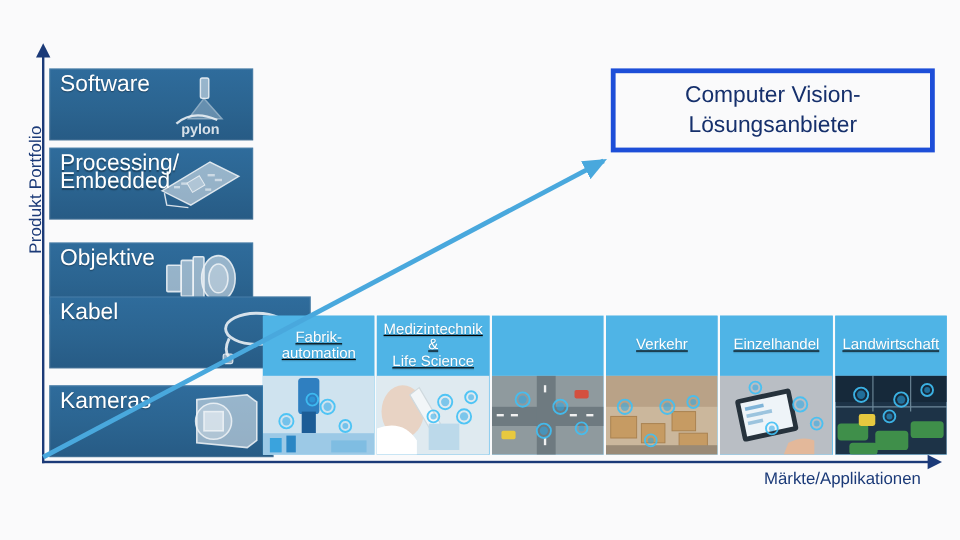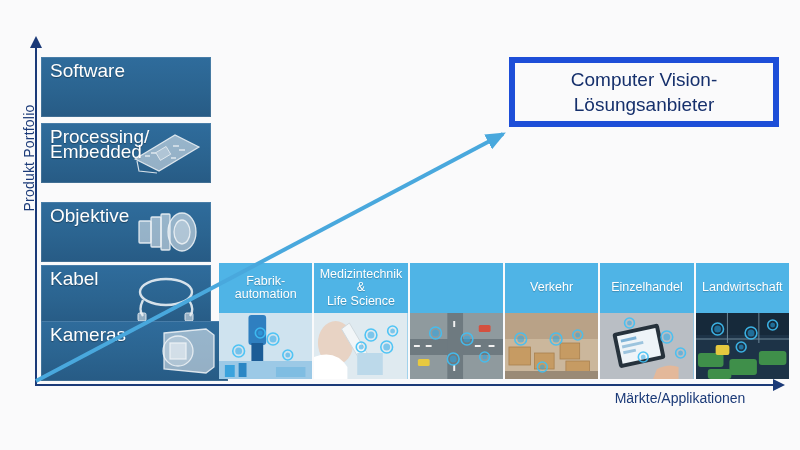--- a/index.html
+++ b/index.html
@@ -58,21 +58,21 @@
     width: 150px;
     text-align: center;
     transform: rotate(-90deg);
     color: #1b3a78;
     font-size: 14px;
     letter-spacing: .2px;
     white-space: nowrap;
   }
   #x-axis-label {
     position: absolute;
-    left: 590px;
+    left: 612px;
     top: 390px;
     width: 180px;
     text-align: center;
     color: #1b3a78;
     font-size: 14px;
     white-space: nowrap;
   }
 
   
   #portfolio-stack {
@@ -112,20 +112,21 @@
 
   
   #markets-row {
     position: absolute;
     left: 219px;
     top: 263px;
     width: 570px;
     height: 116px;
     display: flex;
     gap: 2px;
+    text-decoration: underline;
   }
   .market-tile {
     flex: 1 1 0;
     position: relative;
     overflow: hidden;
     background: #4fb4e6;
   }
   .market-head {
     height: 50px;
     background: #4fb4e6;
@@ -156,21 +157,21 @@
     pointer-events: none;
   }
 
   
   #callout-box {
     position: absolute;
     left: 509px;
     top: 57px;
     width: 270px;
     height: 70px;
-    border: 6px solid #1d4ed8;
+    border: 4px solid #1d4ed8;
     background: rgba(255,255,255,0.0);
     display: flex;
     align-items: center;
     justify-content: center;
     text-align: center;
     box-sizing: border-box;
   }
   #callout-text {
     color: #16306c;
     font-size: 19px;
@@ -187,20 +188,28 @@
   <div id="y-axis-head" class="axis-head"></div>
   <div id="y-axis-label">Produkt Portfolio</div>
 
   <div id="x-axis-line" class="axis-line"></div>
   <div id="x-axis-head" class="axis-head"></div>
   <div id="x-axis-label">Märkte/Applikationen</div>
 
   <div id="portfolio-stack">
       <div class="portfolio-tile" style="top: 0px;">
         <div class="p-label">Software</div>
+        <div class="p-art"><svg viewBox="0 0 78 56">
+            <g fill="rgba(255,255,255,.55)" stroke="rgba(255,255,255,.88)" stroke-width="1.2">
+        <rect x="40" y="6" width="7" height="17" rx="1.5"></rect>
+        <path d="M43 23 L58 40 L30 40 Z" opacity=".55"></path>
+        <path d="M20 44 q14 -12 34 -3" fill="none" stroke-width="2"></path>
+        </g>
+            <text x="24" y="53" font-family="Liberation Sans" font-size="12" font-weight="bold" fill="rgba(255,255,255,.88)">pylon</text>
+          </svg></div>
       </div>
       <div class="portfolio-tile" style="top: 66px;">
         <div class="p-label">Processing/
 Embedded</div>
         <div class="p-art"><svg viewBox="0 0 78 56">
             <g>
         <path d="M8 34 L48 10 L72 22 L32 46 Z" fill="rgba(255,255,255,.55)" stroke="rgba(255,255,255,.88)" stroke-width="1.2"></path>
         <rect x="30" y="24" width="12" height="9" fill="rgba(255,255,255,.3)" stroke="rgba(255,255,255,.88)" stroke-width=".8" transform="rotate(-31 36 28)"></rect>
         <g fill="rgba(255,255,255,.88)" opacity=".7">
           <rect x="18" y="30" width="5" height="2"></rect>
@@ -218,21 +227,21 @@
         <div class="p-art"><svg viewBox="0 0 78 56">
             <g stroke="rgba(255,255,255,.88)" stroke-width="1.3" fill="rgba(255,255,255,.55)">
         <rect x="12" y="17" width="12" height="22" rx="1"></rect>
         <rect x="24" y="13" width="10" height="30" rx="1"></rect>
         <rect x="34" y="10" width="9" height="36" rx="1"></rect>
         <ellipse cx="55" cy="28" rx="14" ry="19"></ellipse>
         <ellipse cx="55" cy="28" rx="8" ry="12" fill="rgba(255,255,255,.3)"></ellipse>
         </g>
           </svg></div>
       </div>
-      <div class="portfolio-tile" style="top: 208px;">
+      <div class="portfolio-tile" style="top: 190px; padding-left: 48px;">
         <div class="p-label">Kabel</div>
         <div class="p-art"><svg viewBox="0 0 78 56">
             <g fill="none" stroke="rgba(255,255,255,.88)" stroke-width="2.4">
         <ellipse cx="39" cy="25" rx="26" ry="13"></ellipse>
         <path d="M16 33 q-5 10 0 16"></path>
         <path d="M62 33 q6 10 1 16"></path>
         </g>
             <g fill="rgba(255,255,255,.55)" stroke="rgba(255,255,255,.88)" stroke-width="1">
         <rect x="11" y="46" width="8" height="8" rx="1.5"></rect>
         <rect x="58" y="46" width="8" height="8" rx="1.5"></rect>

